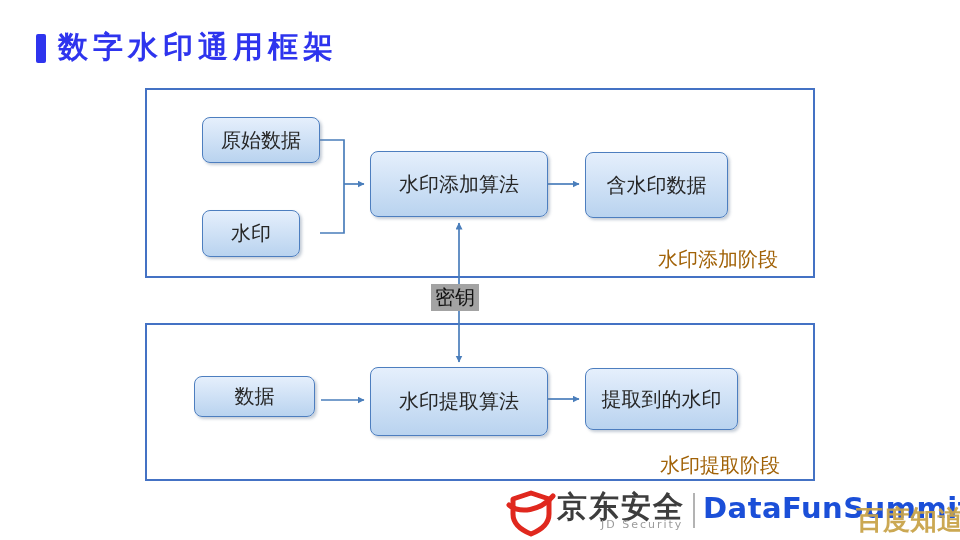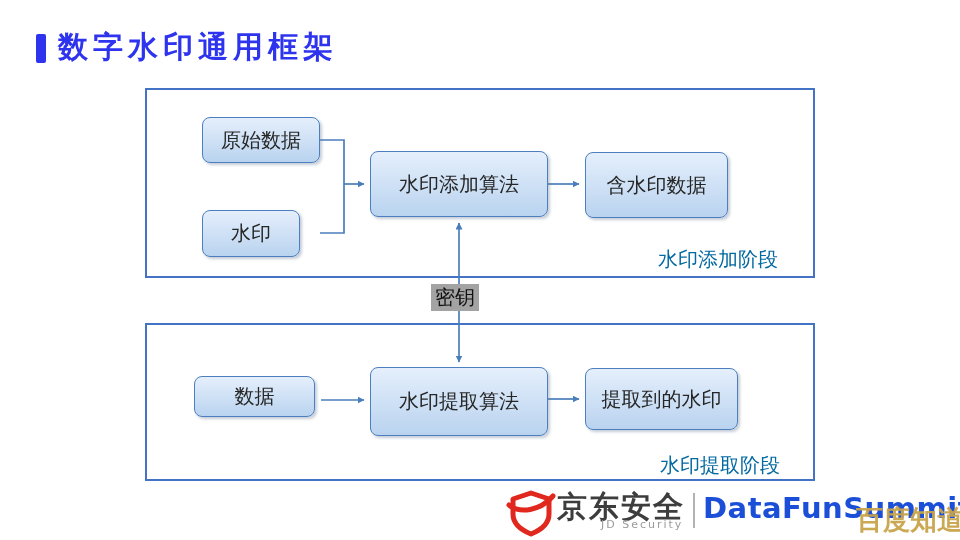--- a/index.html
+++ b/index.html
@@ -42,21 +42,21 @@
     box-shadow:2px 2px 3px rgba(110,130,155,0.4);
   }
   .n-original{left:202px;top:117px;width:118px;height:46px;}
   .n-watermark{left:202px;top:210px;width:98px;height:47px;}
   .n-embed{left:370px;top:151px;width:178px;height:66px;}
   .n-output{left:585px;top:152px;width:143px;height:66px;}
   .n-data{left:194px;top:376px;width:121px;height:41px;}
   .n-extract{left:370px;top:367px;width:178px;height:69px;}
   .n-extracted{left:585px;top:368px;width:153px;height:62px;}
   
-  .stage-label{position:absolute;z-index:3;font-size:20px;color:#0369a1;white-space:nowrap;}
+  .stage-label{position:absolute;z-index:3;font-size:20px;color:#a16207;white-space:nowrap;}
   .lbl-add{left:658px;top:246px;}
   .lbl-extract{left:660px;top:452px;}
   .key-label{position:absolute;left:431px;top:284px;z-index:3;font-size:20px;color:#111;
     background:#a3a3a3;padding:0 4px;white-space:nowrap;}
   
   .jd-shield{position:absolute;left:506px;top:488px;z-index:4;}
   .jd-name{position:absolute;left:557px;top:487px;font-size:30px;font-weight:600;color:#3d3d3d;
     letter-spacing:2px;z-index:4;white-space:nowrap;}
   .jd-sub{position:absolute;left:601px;top:518px;font-size:11px;color:var(--jd-gray);
     letter-spacing:2px;z-index:4;white-space:nowrap;}

